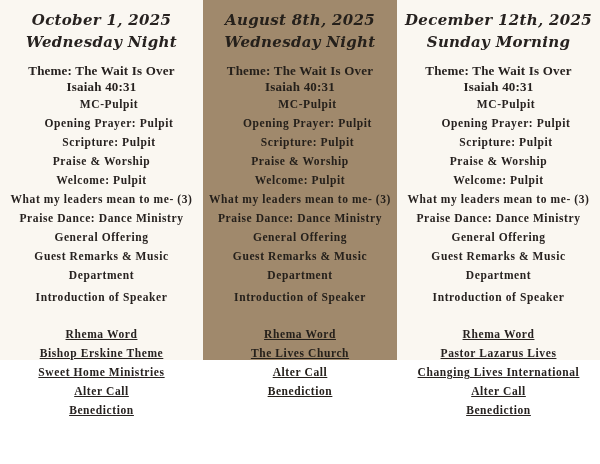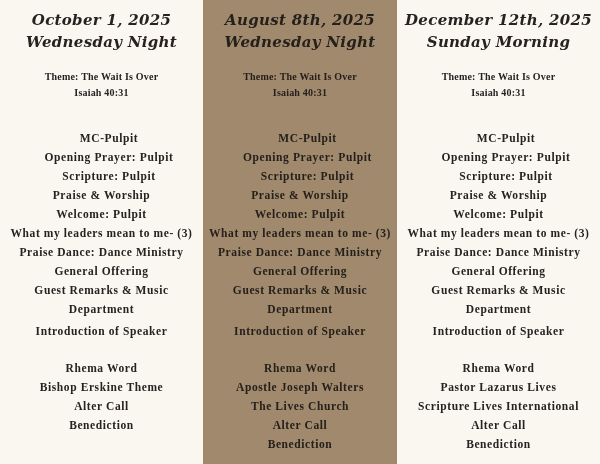--- a/index.html
+++ b/index.html
@@ -6,21 +6,21 @@
   body {
     width: 600px;
     height: 464px;
     overflow: hidden;
     background: #ffffff;
     font-family: "Liberation Serif", serif;
   }
   .sheet {
     display: flex;
     width: 600px;
-    height: 464px;
+    height: 360px;
     background: #faf7f1;
   }
   .column {
     box-sizing: border-box;
     width: 203px;
     padding-top: 9px;
     text-align: center;
     color: #272220;
   }
   .column.highlight {
@@ -31,37 +31,37 @@
   .date, .day {
     margin: 0;
     font-family: "DejaVu Serif", serif;
     font-style: italic;
     font-weight: bold;
     font-size: 15px;
     line-height: 22px;
     letter-spacing: 0.3px;
   }
   .theme {
-    margin-top: 16px;
+    margin-top: 10px;
     font-weight: bold;
-    font-size: 10px;
+    font-size: 13px;
     line-height: 16px;
     letter-spacing: 0.2px;
   }
   .block {
     font-weight: bold;
     font-size: 11.5px;
     line-height: 19px;
     letter-spacing: 0.6px;
   }
   .block .line { white-space: nowrap; }
-  .block-opening { margin-top: 28px; padding-left: 15px; }
+  .block-opening { margin-top: 0; padding-left: 15px; }
   .block-program { }
   .block-intro   { margin-top: 3px; }
-  .block-closing { margin-top: 18px; }
+  .block-closing { margin-top: 18px; text-decoration: underline; }
 </style>
 </head>
 <body>
 
 <div class="sheet">
 
   <section class="column">
     <h1 class="date">October 1, 2025</h1>
     <h2 class="day">Wednesday Night</h2>
     <div class="theme">
@@ -81,20 +81,21 @@
       <div class="line">General Offering</div>
       <div class="line">Guest Remarks &amp; Music</div>
       <div class="line">Department</div>
     </div>
     <div class="block block-intro">
       <div class="line">Introduction of Speaker</div>
     </div>
     <div class="block block-closing">
       <div class="line">Rhema Word</div>
       <div class="line">Bishop Erskine Theme</div>
+      <div class="line">Sweet Home Ministries</div>
       <div class="line">Alter Call</div>
       <div class="line">Benediction</div>
     </div>
   </section>
 
   <section class="column highlight">
     <h1 class="date">August 8th, 2025</h1>
     <h2 class="day">Wednesday Night</h2>
     <div class="theme">
       <div>Theme: The Wait Is Over</div>
@@ -112,21 +113,20 @@
       <div class="line">Praise Dance: Dance Ministry</div>
       <div class="line">General Offering</div>
       <div class="line">Guest Remarks &amp; Music</div>
       <div class="line">Department</div>
     </div>
     <div class="block block-intro">
       <div class="line">Introduction of Speaker</div>
     </div>
     <div class="block block-closing">
       <div class="line">Rhema Word</div>
-      <div class="line">Apostle Joseph Walters</div>
       <div class="line">The Lives Church</div>
       <div class="line">Alter Call</div>
       <div class="line">Benediction</div>
     </div>
   </section>
 
   <section class="column">
     <h1 class="date">December 12th, 2025</h1>
     <h2 class="day">Sunday Morning</h2>
     <div class="theme">
@@ -146,19 +146,19 @@
       <div class="line">General Offering</div>
       <div class="line">Guest Remarks &amp; Music</div>
       <div class="line">Department</div>
     </div>
     <div class="block block-intro">
       <div class="line">Introduction of Speaker</div>
     </div>
     <div class="block block-closing">
       <div class="line">Rhema Word</div>
       <div class="line">Pastor Lazarus Lives</div>
-      <div class="line">Scripture Lives International</div>
+      <div class="line">Changing Lives International</div>
       <div class="line">Alter Call</div>
       <div class="line">Benediction</div>
     </div>
   </section>
 
 </div>
 
 </body></html>

